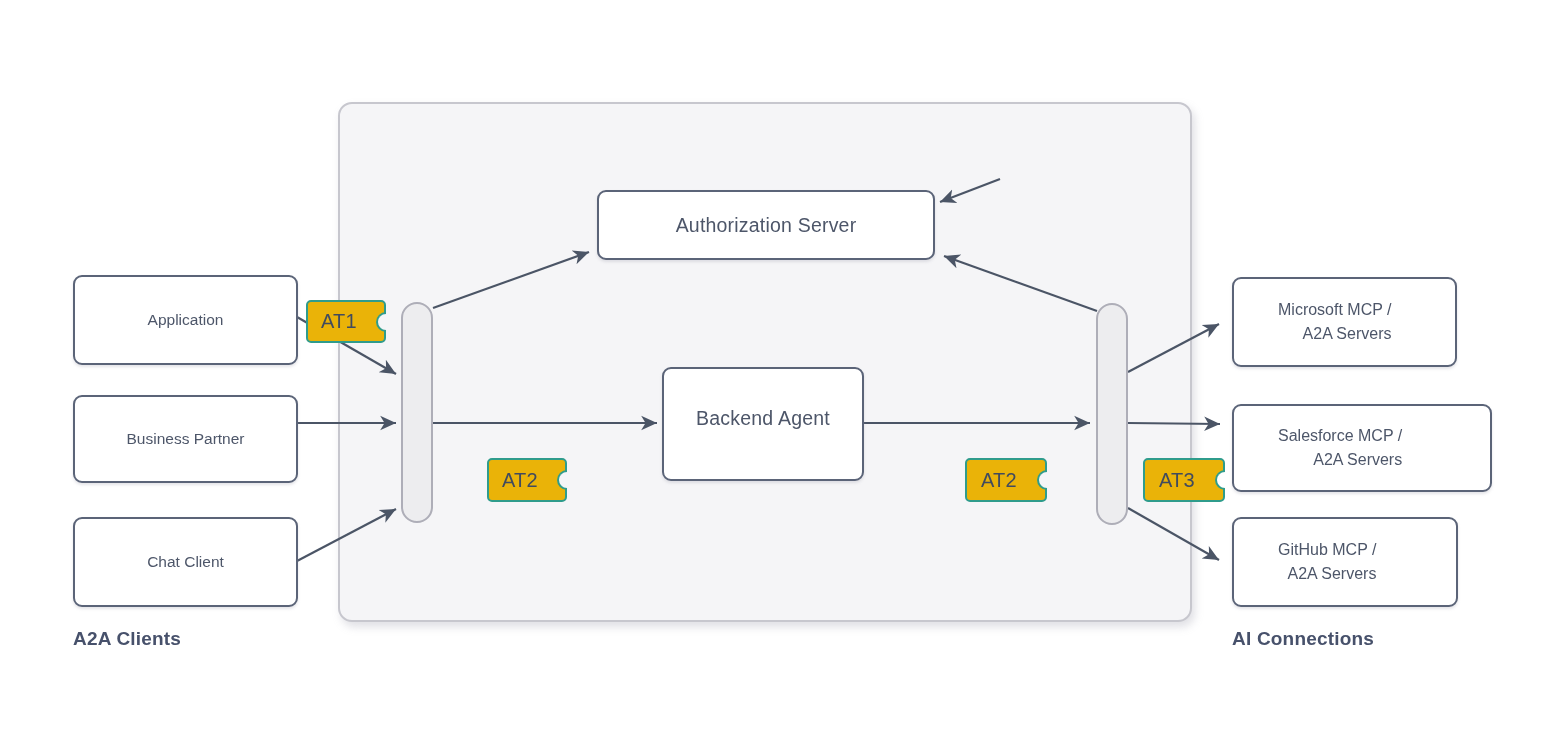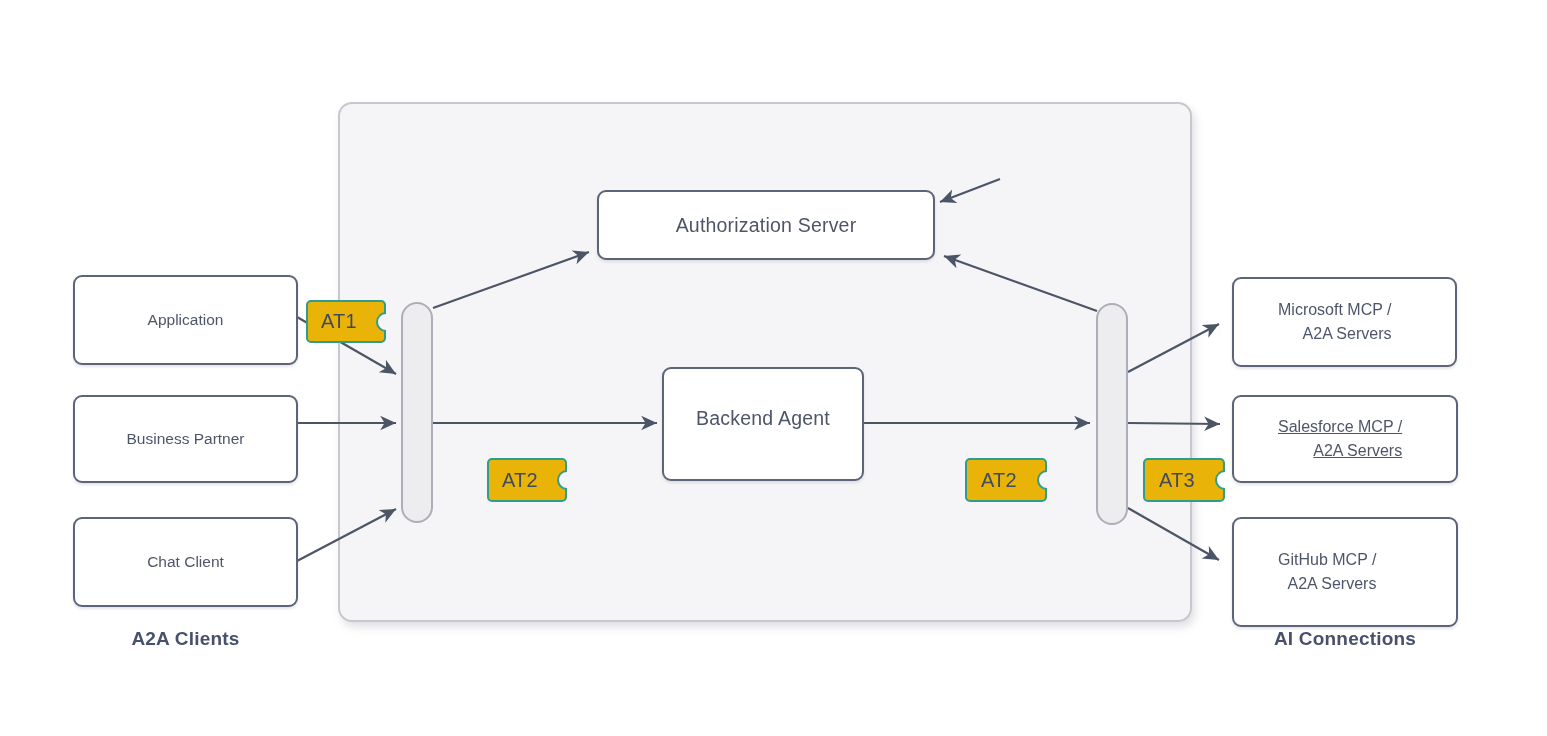--- a/index.html
+++ b/index.html
@@ -51,21 +51,21 @@
   }
   .ticket .notch{
     position:absolute;right:-2px;top:50%;transform:translateY(-50%);
     width:10px;height:20px;background:var(--container-bg);
     border:2px solid var(--token-border);border-right:none;
     border-radius:10px 0 0 10px;
   }
   .ticket.notch-white .notch{background:#fff;}
 
   .group-label{
-    position:absolute;text-align:center;
+    position:absolute;text-align:left;
     color:var(--label);font-size:19px;font-weight:700;letter-spacing:.2px;
   }
 </style>
 </head>
 <body>
 
 <div class="stage">
 
   <div class="trust-boundary"></div>
 
@@ -104,27 +104,27 @@
   <div class="node big" style="left:662px;top:367px;width:202px;height:114px;padding-bottom:12px;">
     <span>Backend Agent</span>
   </div>
 
   <div class="node two-line" style="left:1232px;top:277px;width:225px;height:90px;">
     <div class="lines">
       <span>Microsoft MCP /</span>
       <span>A2A Servers</span>
     </div>
   </div>
-  <div class="node two-line" style="left:1232px;top:395px;width:226px;height:88px;text-decoration:underline;">
+  <div class="node two-line" style="left:1232px;top:404px;width:260px;height:88px;">
     <div class="lines">
       <span>Salesforce MCP /</span>
       <span>A2A Servers</span>
     </div>
   </div>
-  <div class="node two-line" style="left:1232px;top:517px;width:226px;height:110px;">
+  <div class="node two-line" style="left:1232px;top:517px;width:226px;height:90px;">
     <div class="lines">
       <span>GitHub MCP /</span>
       <span>A2A Servers</span>
     </div>
   </div>
 
   <div class="pill" style="left:401px;top:302px;height:221px;"></div>
   <div class="pill" style="left:1096px;top:303px;height:222px;"></div>
 
   <div class="ticket" style="left:306px;top:300px;width:80px;height:43px;">

